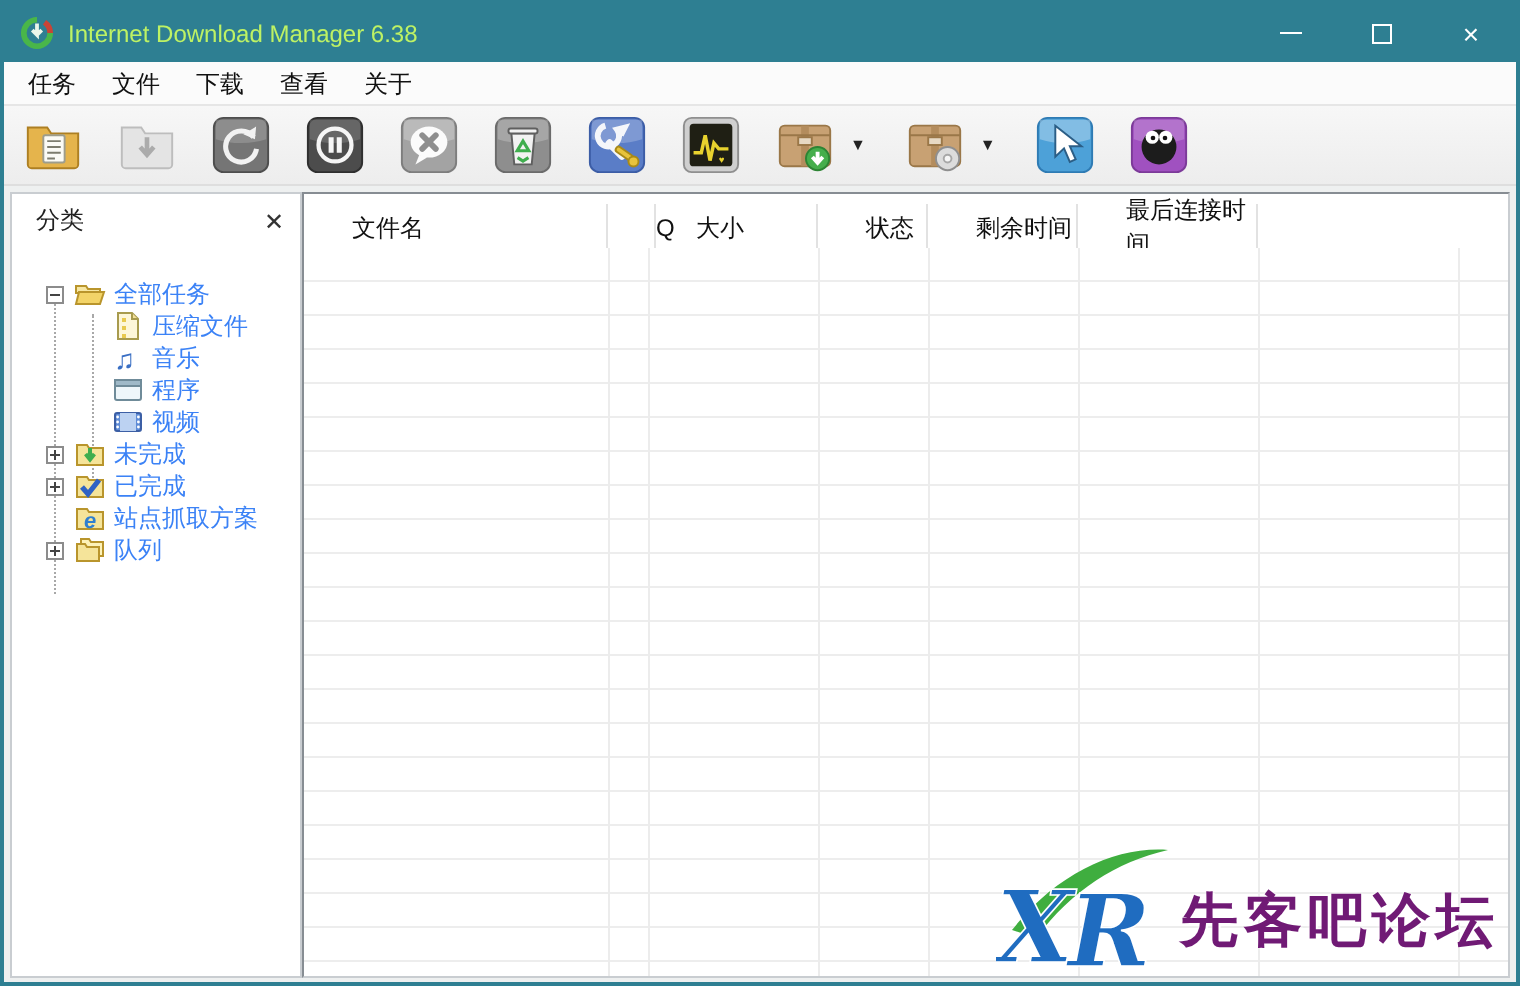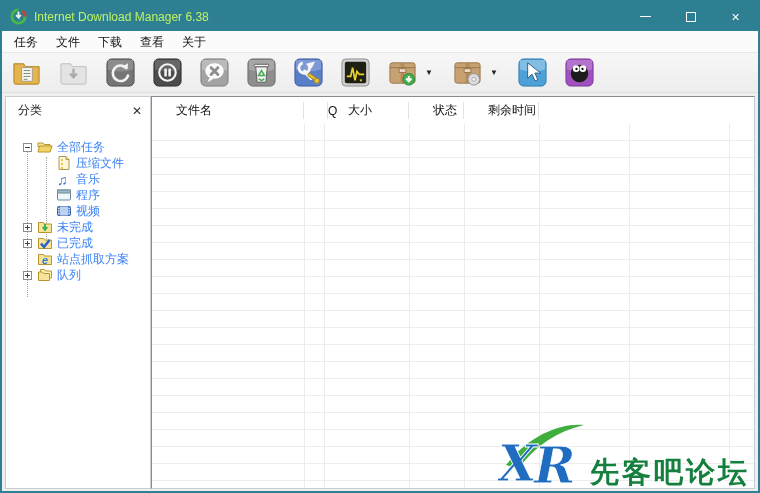--- a/index.html
+++ b/index.html
@@ -70,22 +70,22 @@
   .th::after { content:""; position:absolute; right:0; top:5px; bottom:5px; width:1px; background:#e2e2e2; }
   .th-filler::after { display:none; }
   .tbody { position:absolute; top:27px; left:0; right:0; bottom:0;
            background:repeating-linear-gradient(to bottom,#ffffff 0 16px,#ededed 16px 17px); }
   .vline { position:absolute; top:0; bottom:0; width:1px; background:#ececec; }
 
   
   .watermark { position:absolute; right:8px; bottom:4px; display:flex; align-items:flex-end; z-index:5; }
   .wm-logo { width:92px; height:66px; }
   .wm-text { font-family:"DejaVu Serif","Liberation Serif",serif; font-weight:bold;
-             font-size:29px; color:#15803d; letter-spacing:3px; line-height:1;
-             padding-bottom:0; text-shadow:0 0 2px #fff,1px 1px 0 #fff; }
+             font-size:29px; color:#701a75; letter-spacing:3px; line-height:1;
+             padding-bottom:12px; text-shadow:0 0 2px #fff,1px 1px 0 #fff; }
 </style>
 </head>
 <body>
 
 <div class="window">
 
   <div class="titlebar">
     <svg class="app-icon" viewBox="0 0 18 18">
       <path d="M9 2 a7 7 0 1 0 7 7" fill="none" stroke="#49b649" stroke-width="3"></path>
       <path d="M16 9 a7 7 0 0 0 -3-5.7" fill="none" stroke="#c94436" stroke-width="3"></path>
@@ -342,20 +342,21 @@
       </div>
     </div>
 
     <div class="main">
       <div class="thead">
         <div class="th">文件名</div>
         <div class="th">Q</div>
         <div class="th">大小</div>
         <div class="th">状态</div>
         <div class="th">剩余时间</div>
+        <div class="th">最后连接时间</div>
         <div class="th th-filler"></div>
       </div>
       <div class="tbody">
         <div class="vline" style="left:152px"></div>
         <div class="vline" style="left:172px"></div>
         <div class="vline" style="left:257px"></div>
         <div class="vline" style="left:312px"></div>
         <div class="vline" style="left:387px"></div>
         <div class="vline" style="left:477px"></div>
         <div class="vline" style="left:577px"></div>

